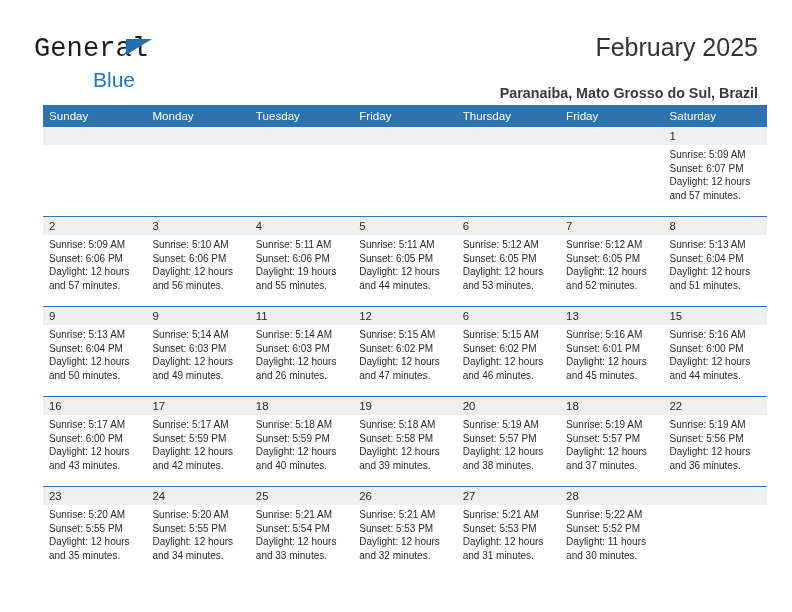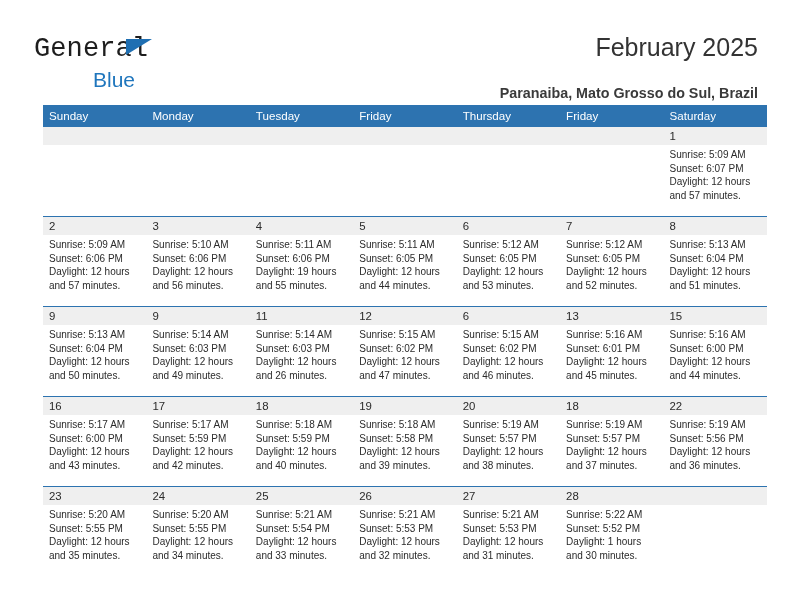--- a/index.html
+++ b/index.html
@@ -429,21 +429,21 @@
                 <div class="">Sunrise: 5:21 AM</div>
                 <div class="">Sunset: 5:53 PM</div>
                 <div class="wrap">Daylight: 12 hours and 31 minutes.</div>
               </div>
             </td>
             <td>
               <div class="daynum">28</div>
               <div class="info">
                 <div class="">Sunrise: 5:22 AM</div>
                 <div class="">Sunset: 5:52 PM</div>
-                <div class="wrap">Daylight: 1 hours and 30 minutes.</div>
+                <div class="wrap">Daylight: 11 hours and 30 minutes.</div>
               </div>
             </td>
             <td>
               <div class="daynum empty"></div>
               <div class="info"></div>
             </td>
           </tr>
         </tbody>
     </table>
   </div>

